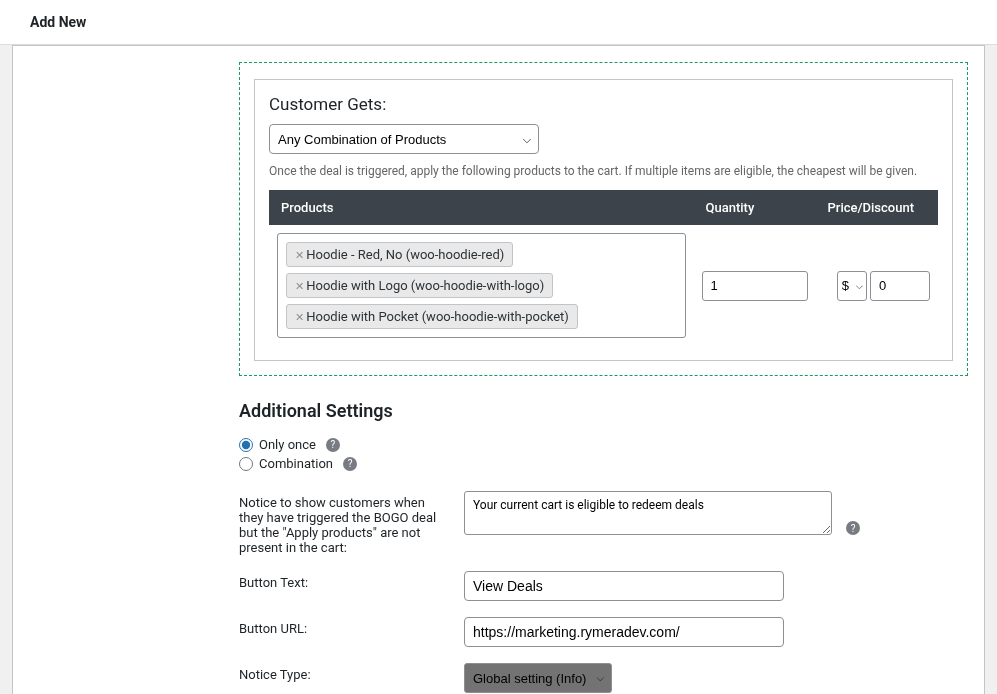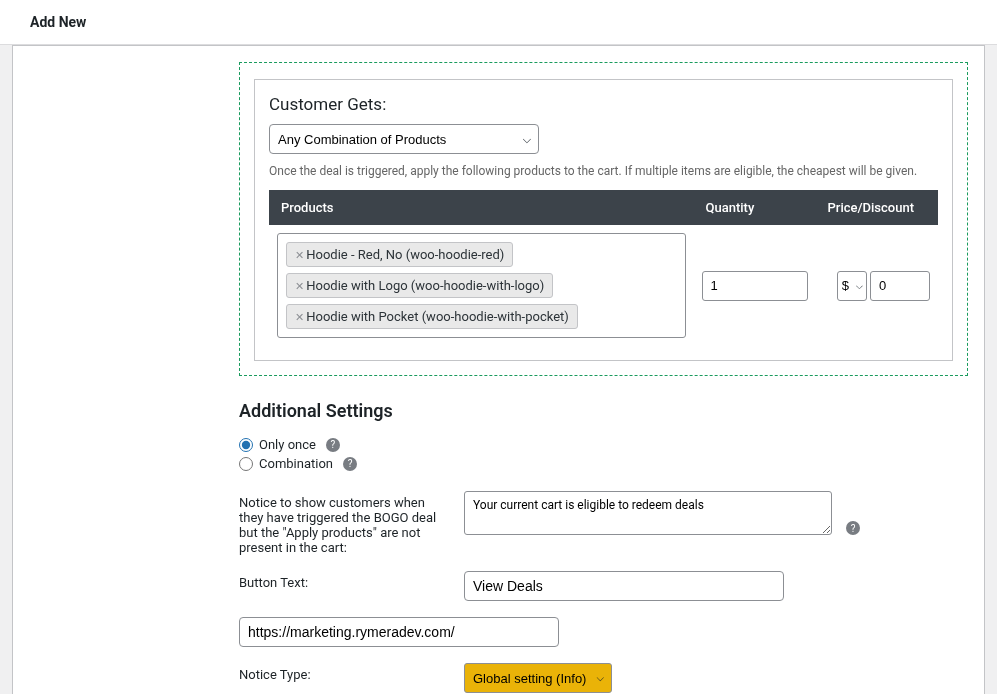--- a/index.html
+++ b/index.html
@@ -32,21 +32,21 @@
     .price-controls { white-space: nowrap; text-align: right; }
     h3.additional { font-size: 18px; font-weight: 600; margin-bottom: 16px; }
     .form-row { display: flex; align-items: flex-start; margin-bottom: 16px; }
     .form-row .label { width: 225px; padding-right: 16px; font-size: 13px; color: #1d2327; padding-top: 4px; }
     .form-row .control { flex: 1; display: flex; align-items: flex-end; }
     .radio-group label { display: flex; align-items: center; margin-bottom: 4px; font-size: 13px; }
     .radio-group input { margin-right: 6px; }
     .help { display: inline-flex; width: 14px; height: 14px; border-radius: 50%; background: #787c82; color: #fff; font-size: 10px; align-items: center; justify-content: center; margin-left: 10px; cursor: help; }
     textarea.notice { width: 368px; height: 44px; border: 1px solid #8c8f94; border-radius: 3px; padding: 6px 8px; font-size: 12px; font-family: inherit; resize: both; }
     input.text-input { width: 320px; height: 30px; border: 1px solid #8c8f94; border-radius: 4px; padding: 0 8px; font-size: 14px; }
-    select.notice-type { height: 30px; border: 1px solid #8c8f94; border-radius: 3px; padding: 0 24px 0 8px; font-size: 13px; background: #eab308; -webkit-appearance: none; appearance: none; }
+    select.notice-type { height: 30px; border: 1px solid #8c8f94; border-radius: 3px; padding: 0 24px 0 8px; font-size: 13px; background: #737373; -webkit-appearance: none; appearance: none; }
     .nt-wrap { position: relative; display: inline-block; }
     .nt-wrap .chev3 { position: absolute; right: 8px; top: 50%; transform: translateY(-50%); pointer-events: none; font-size: 10px; }
     input[type=radio]{ width:14px; height:14px; accent-color:#2271b1;}
   </style>
 </head>
 <body>
 
 <div class="header">
   <h2>Add New</h2>
 </div>
@@ -129,20 +129,21 @@
       </div>
 
       <div class="form-row">
         <div class="label">Button Text:</div>
         <div class="control">
           <input class="text-input" type="text" value="View Deals" style="">
         </div>
       </div>
 
       <div class="form-row">
+        <div class="label">Button URL:</div>
         <div class="control">
           <input class="text-input" type="text" value="https://marketing.rymeradev.com/" style="">
         </div>
       </div>
 
       <div class="form-row">
         <div class="label">Notice Type:</div>
         <div class="control">
           <span class="nt-wrap">
             <select class="notice-type">

